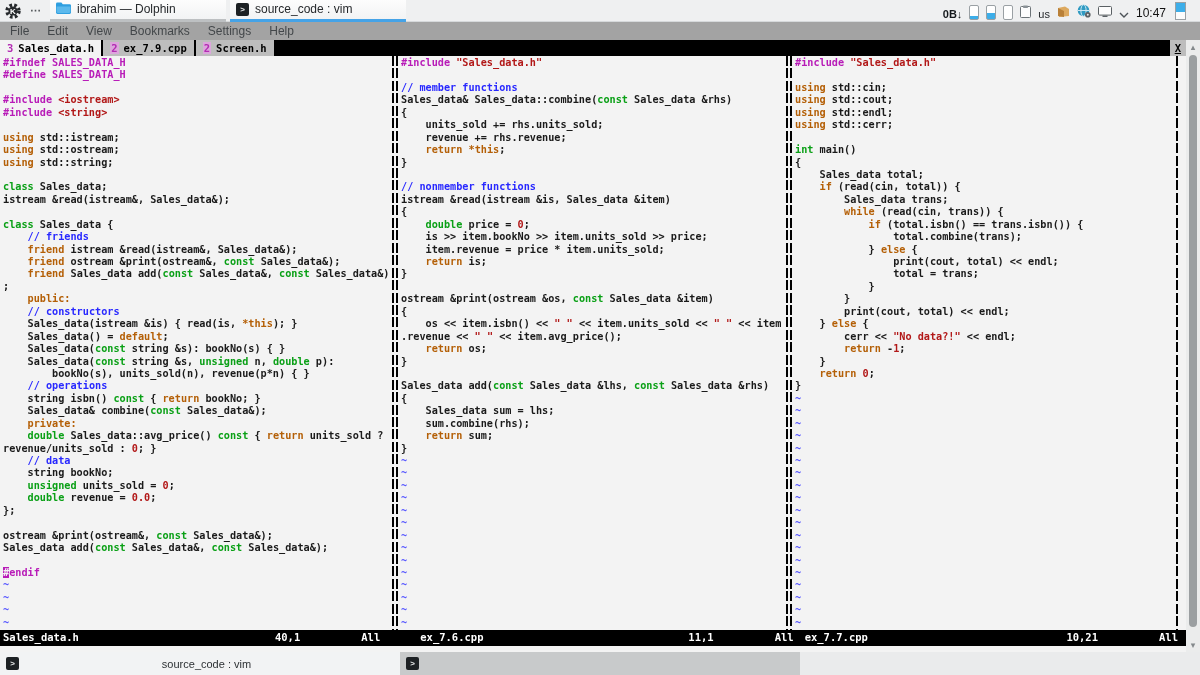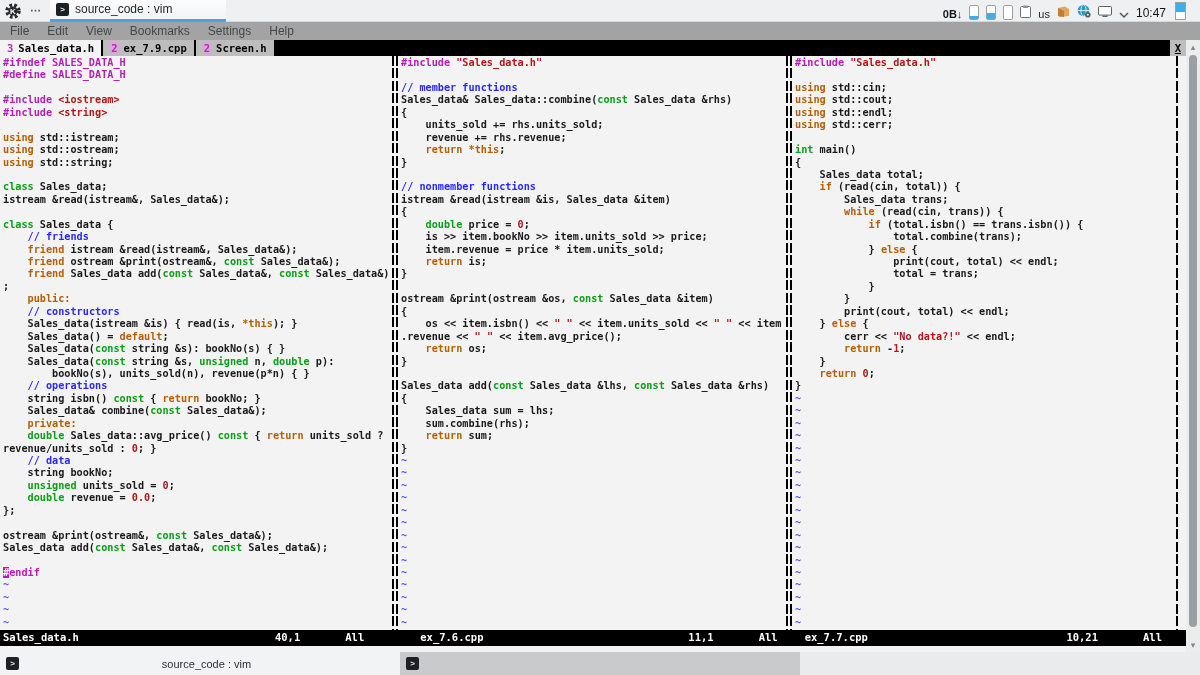--- a/index.html
+++ b/index.html
@@ -73,21 +73,21 @@
   .tk-nt { color:#5a5aff; }
   .tk-cur { background:#b81cb8; color:#f3f3f3; }
 
   
   #statusrow { position:absolute; top:630px; left:0; width:1186px; height:16px;
     background:#000; display:flex; color:#fff;
     font-family:"DejaVu Sans Mono", monospace; font-weight:bold; font-size:10.5px; }
   .stseg { position:relative; height:16px; }
   .stseg .stname { position:absolute; left:3px; top:1px; }
   .stseg .stpos  { position:absolute; right:88px; top:1px; }
-  .stseg .stall  { position:absolute; right:24px; top:1px; }
+  .stseg .stall  { position:absolute; right:8px; top:1px; }
   .s0 { width:398px; } .s1 { width:394px;margin-left:29px; } .s2 { width:394px; }
   #cmdline { position:absolute; top:646px; left:0; width:1186px; height:6px; background:#f3f3f3; }
 
   
   #scrollbar { position:absolute; top:40px; left:1186px; width:14px; height:612px;
     background:#ebecec; }
   #scroll-thumb { position:absolute; top:15px; left:3px; width:8px; height:572px;
     background:#9b9fa1; border-radius:4px; }
   .scroll-arrow { position:absolute; left:0; width:14px; text-align:center;
     color:#84898c; font-size:9px; line-height:10px; }
@@ -114,20 +114,29 @@
   <div id="panel">
     <span class="kde-logo">
       <svg width="18" height="18" viewBox="0 0 18 18">
         <circle cx="9" cy="9" r="6" fill="none" stroke="#26292c" stroke-width="3.4" stroke-dasharray="2.6 2.2"></circle>
         <circle cx="9" cy="9" r="4.6" fill="#26292c"></circle>
         <text x="9" y="12" font-size="8" font-weight="bold" fill="#fff" text-anchor="middle" font-family="Liberation Sans, sans-serif">K</text>
       </svg>
     </span>
     <span class="panel-dots">⋯</span>
 
+    <div class="task">
+      <span class="icon-folder">
+        <svg width="15" height="12" viewBox="0 0 15 12">
+          <path d="M0 2 q0-1.4 1.4-1.4 h4 l1.4 1.6 h6.8 q1.4 0 1.4 1.4 v7 q0 1.4-1.4 1.4 h-12.2 q-1.4 0-1.4-1.4 z" fill="#2f9fe0"></path>
+          <path d="M0.6 4.6 h13.8 v5 q0 1.4-1.4 1.4 h-11 q-1.4 0-1.4-1.4 z" fill="#5cb9ec"></path>
+        </svg>
+      </span>
+      <span class="task-label">ibrahim — Dolphin</span>
+    </div>
     <div class="task active">
       <span class="term-icon">&gt;</span>
       <span class="task-label">source_code : vim</span>
     </div>
     <div class="task-gap"></div>
 
     <div id="tray">
       <span class="net"><span>0B</span><span>↓</span></span>
       <span class="miniwidget line"></span>
       <span class="miniwidget half"></span>

